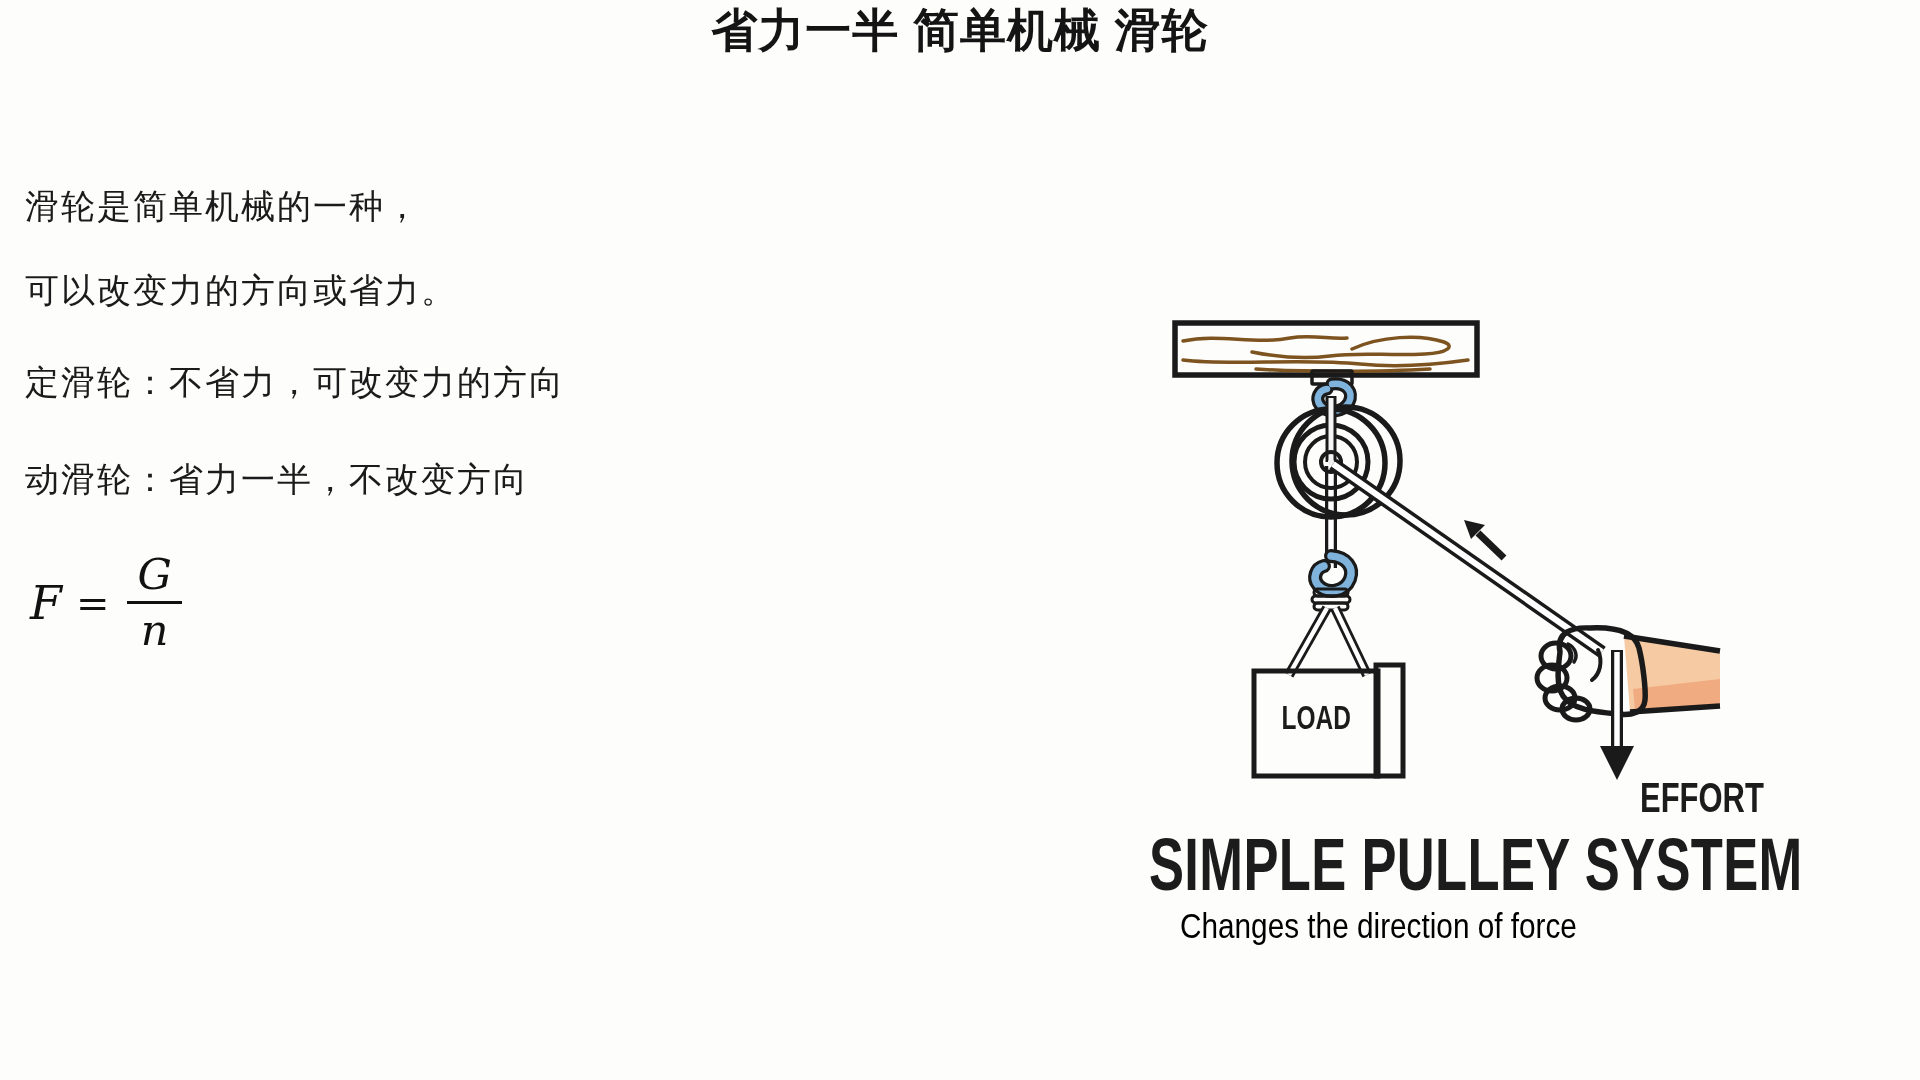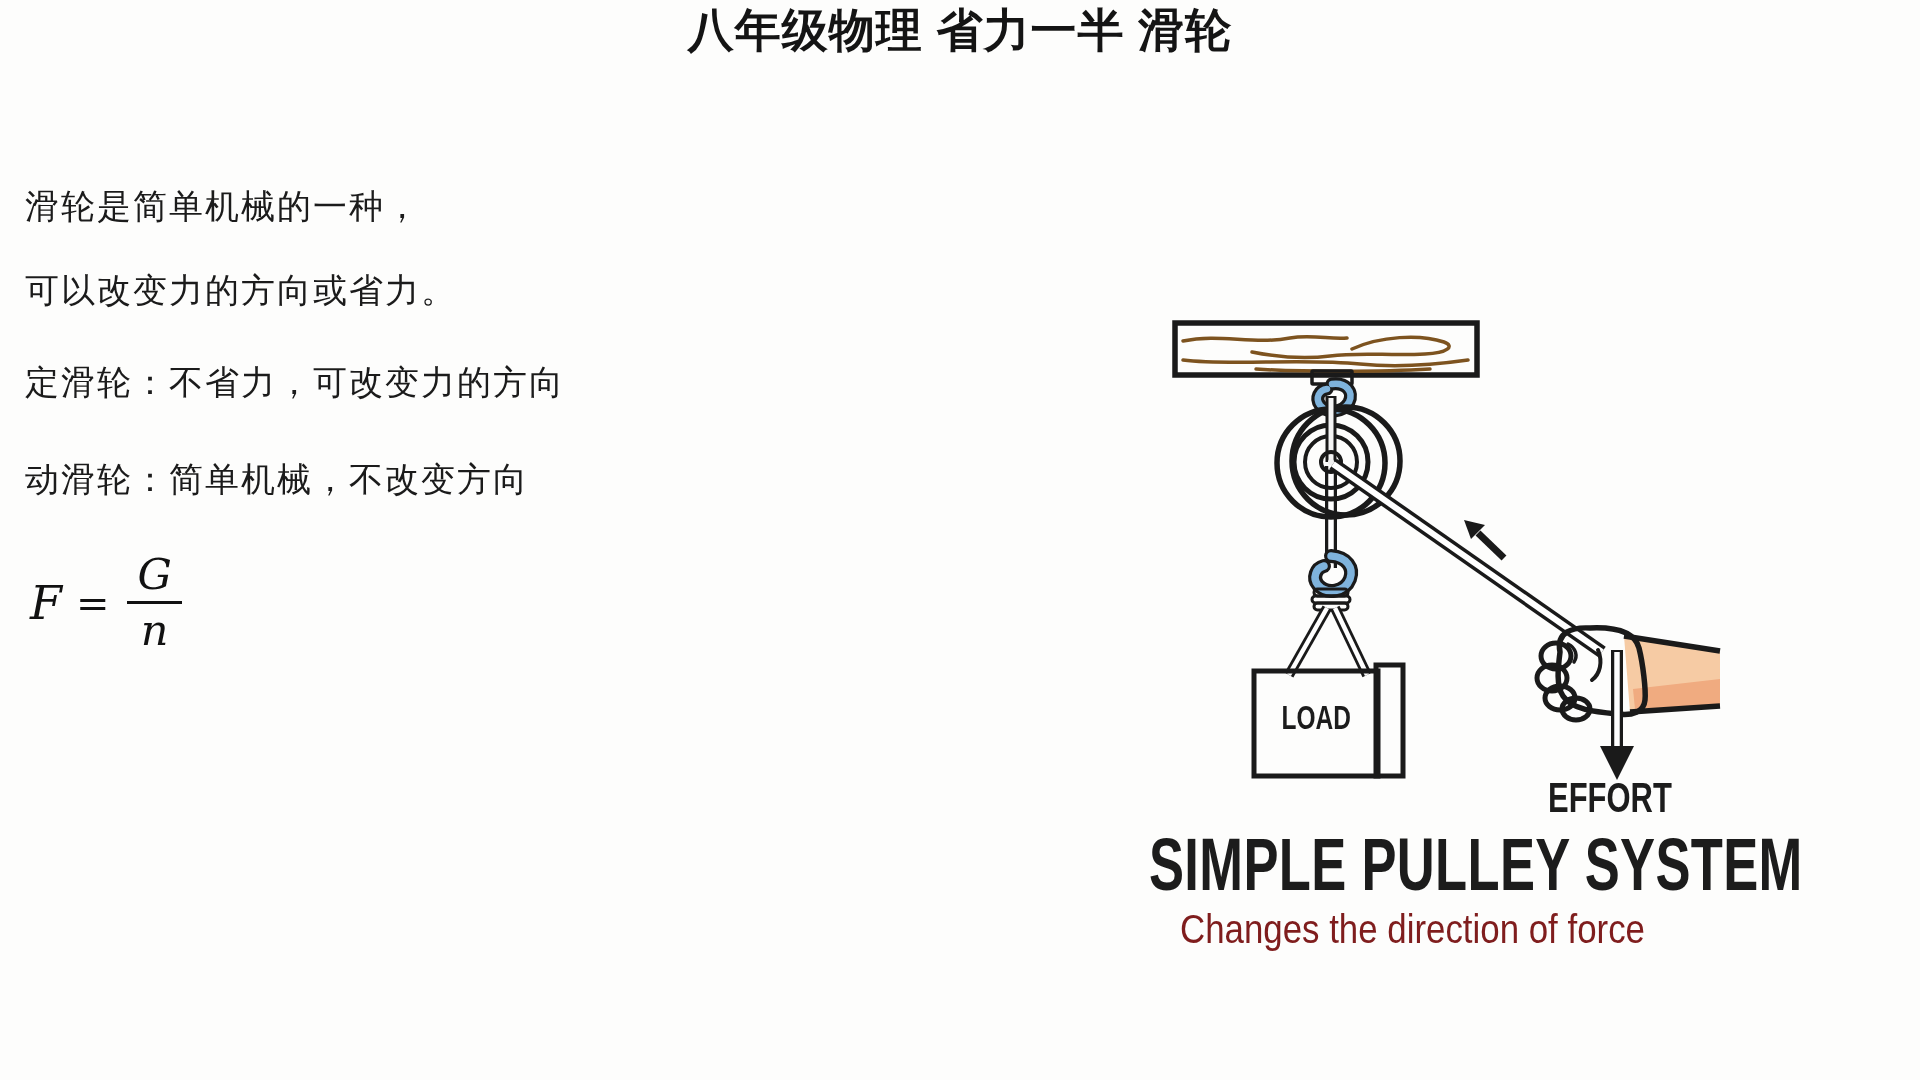--- a/index.html
+++ b/index.html
@@ -39,38 +39,38 @@
   
   #diagram-svg{position:absolute;left:0;top:0;width:1920px;height:1080px;}
   .ln{stroke:#1a1a1a;fill:none;}
   .rope-core{stroke:#ffffff;fill:none;}
   .grain{stroke:#7d531f;stroke-width:3.5;fill:none;stroke-linecap:round;}
 
   
   .cond{display:inline-block;font-weight:700;white-space:nowrap;color:#1c1c1c;}
   .load-label{left:1254px;top:698px;width:124px;text-align:center;font-size:34px;}
   .load-label .cond{transform:scaleX(0.72);transform-origin:center top;}
-  .effort-label{left:1548px;top:773px;font-size:43px;}
+  .effort-label{left:1640px;top:773px;font-size:43px;}
   .effort-label .cond{transform:scaleX(0.72);transform-origin:left top;}
   .diagram-title{left:1149px;top:827px;font-size:75px;line-height:1;}
   .diagram-title .cond{transform:scaleX(0.70);transform-origin:left top;letter-spacing:0.5px;}
-  .diagram-subtitle{left:1180px;top:906px;font-size:41px;color:#7f1d1d;white-space:nowrap;}
+  .diagram-subtitle{left:1180px;top:906px;font-size:35px;color:#000000;white-space:nowrap;}
   .diagram-subtitle .inner{display:inline-block;transform:scaleX(0.85);transform-origin:left top;}
 </style>
 </head>
 <body>
 
 <div id="stage">
 
-  <div class="abs page-title">八年级物理 省力一半 滑轮</div>
+  <div class="abs page-title">省力一半 简单机械 滑轮</div>
 
   <div class="abs note note-1">滑轮是简单机械的一种，</div>
   <div class="abs note note-2">可以改变力的方向或省力。</div>
   <div class="abs note note-3">定滑轮：不省力，可改变力的方向</div>
-  <div class="abs note note-4">动滑轮：简单机械，不改变方向</div>
+  <div class="abs note note-4">动滑轮：省力一半，不改变方向</div>
 
   <div class="abs formula">
     <span class="lhs">F</span>
     <span class="rel">=</span>
     <span class="frac">
       <span class="num">G</span>
       <span class="den">n</span>
     </span>
   </div>
 

